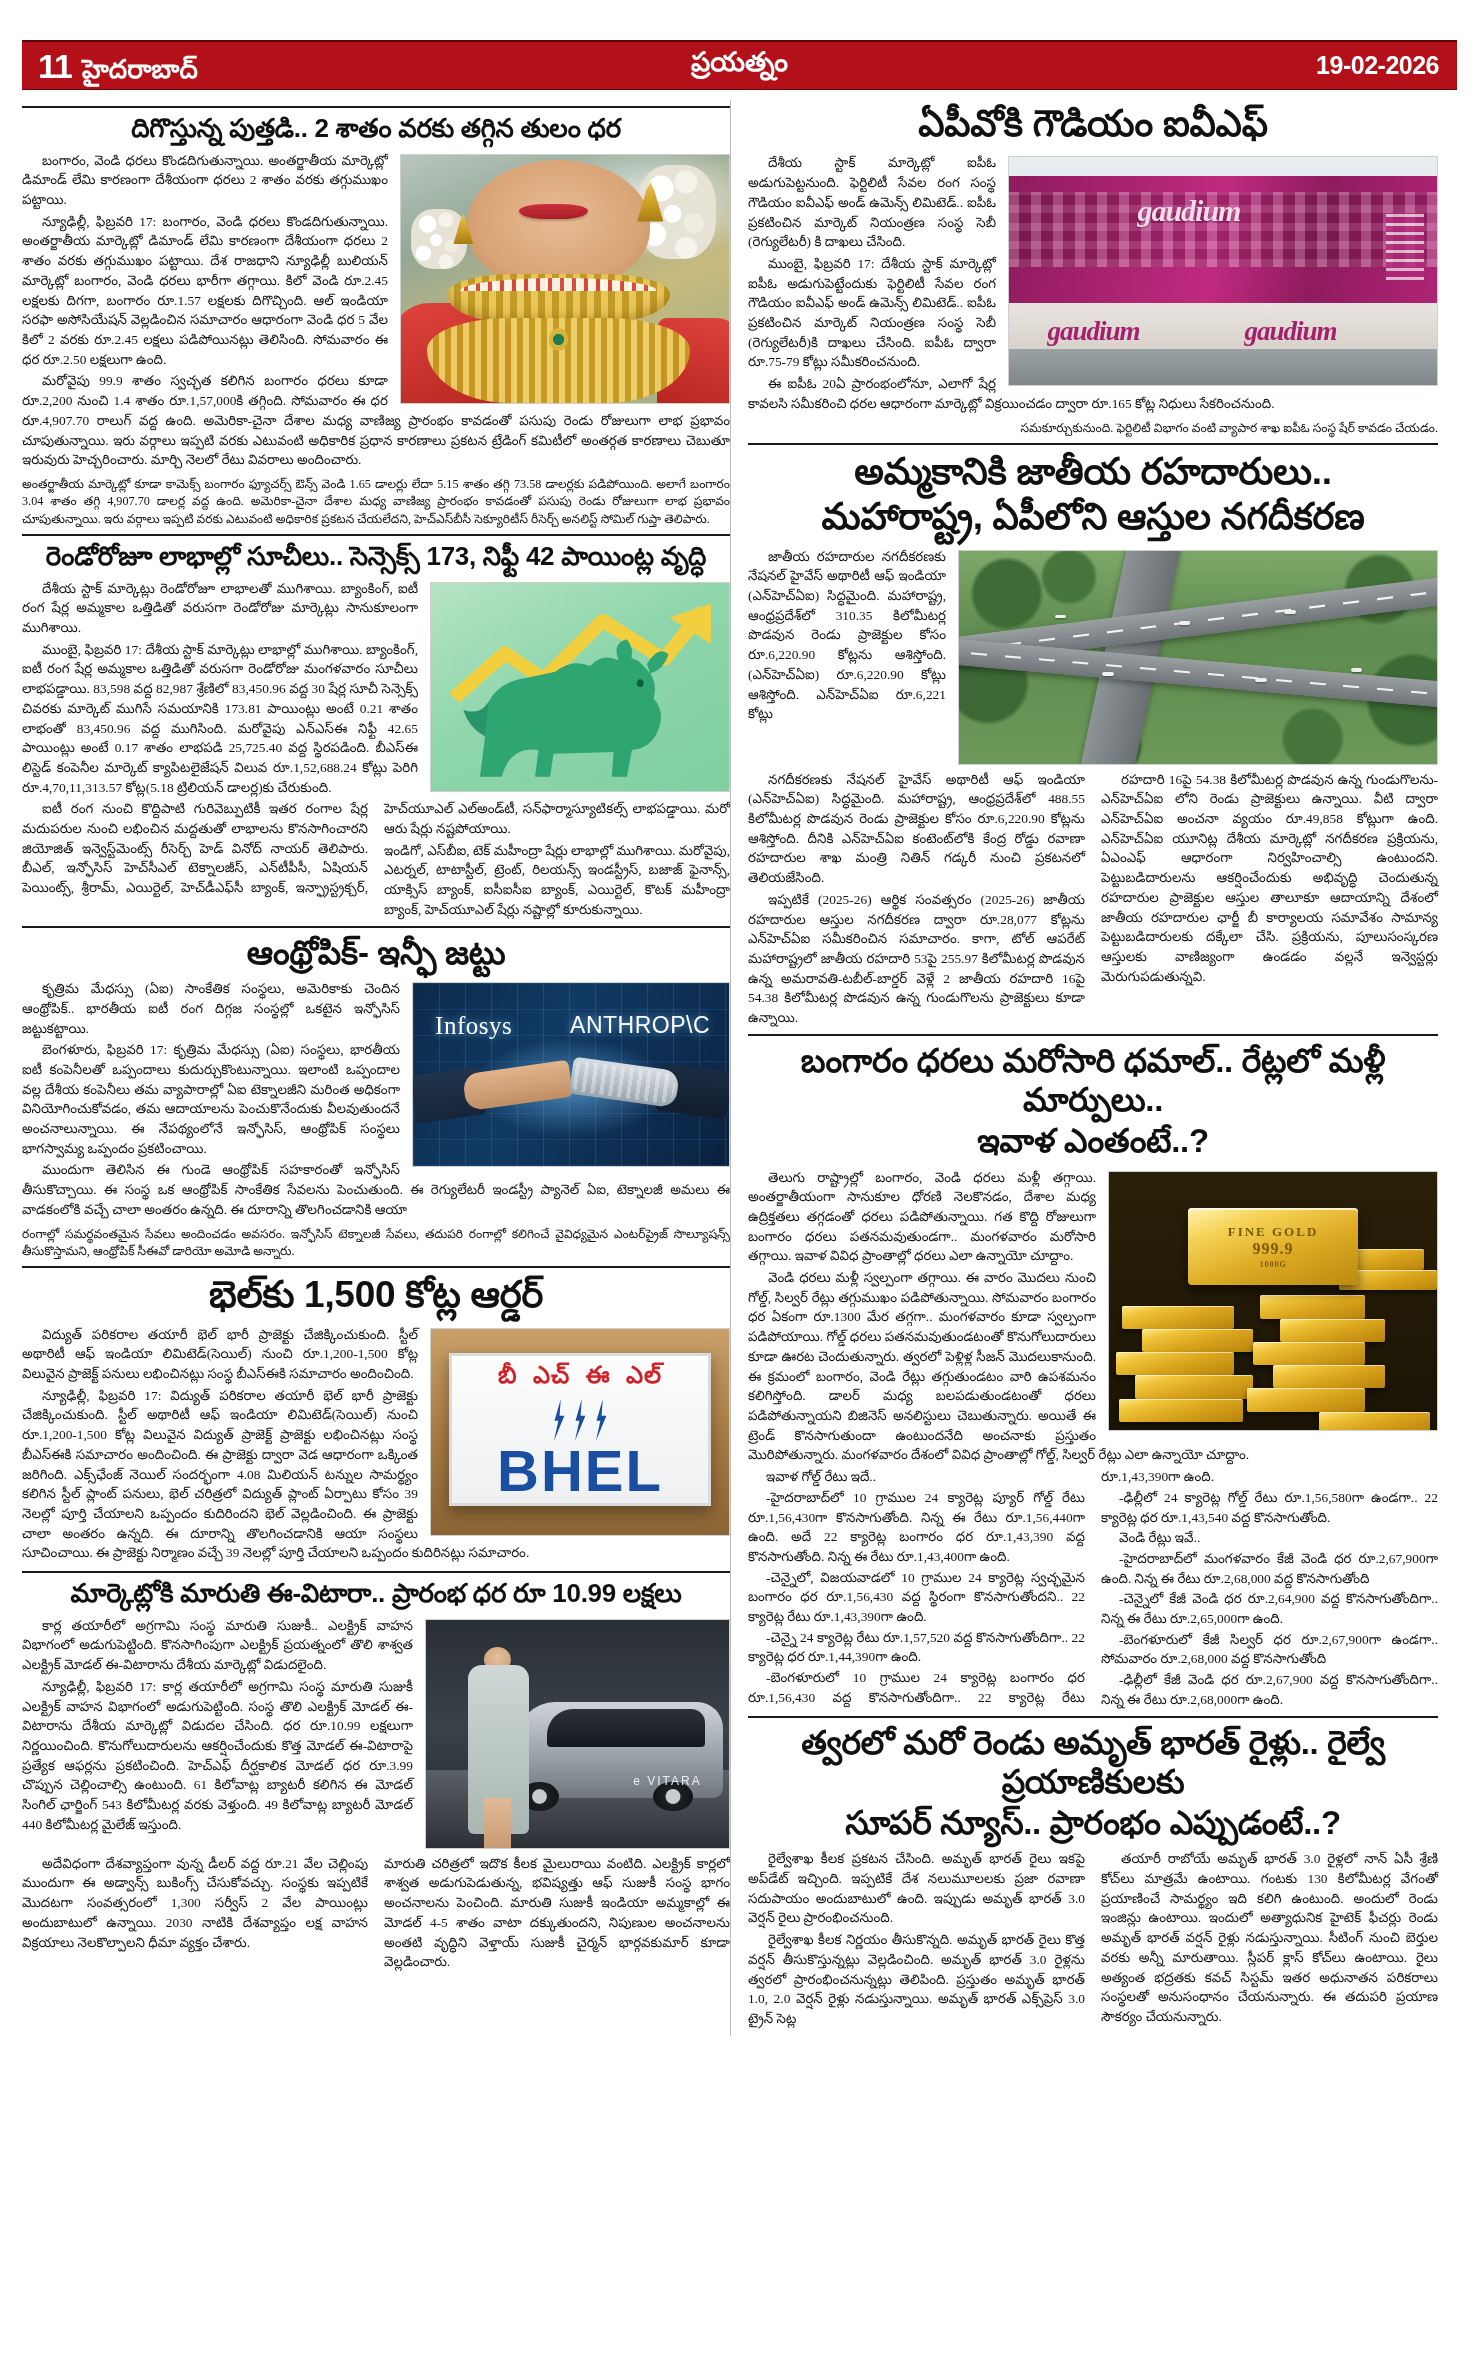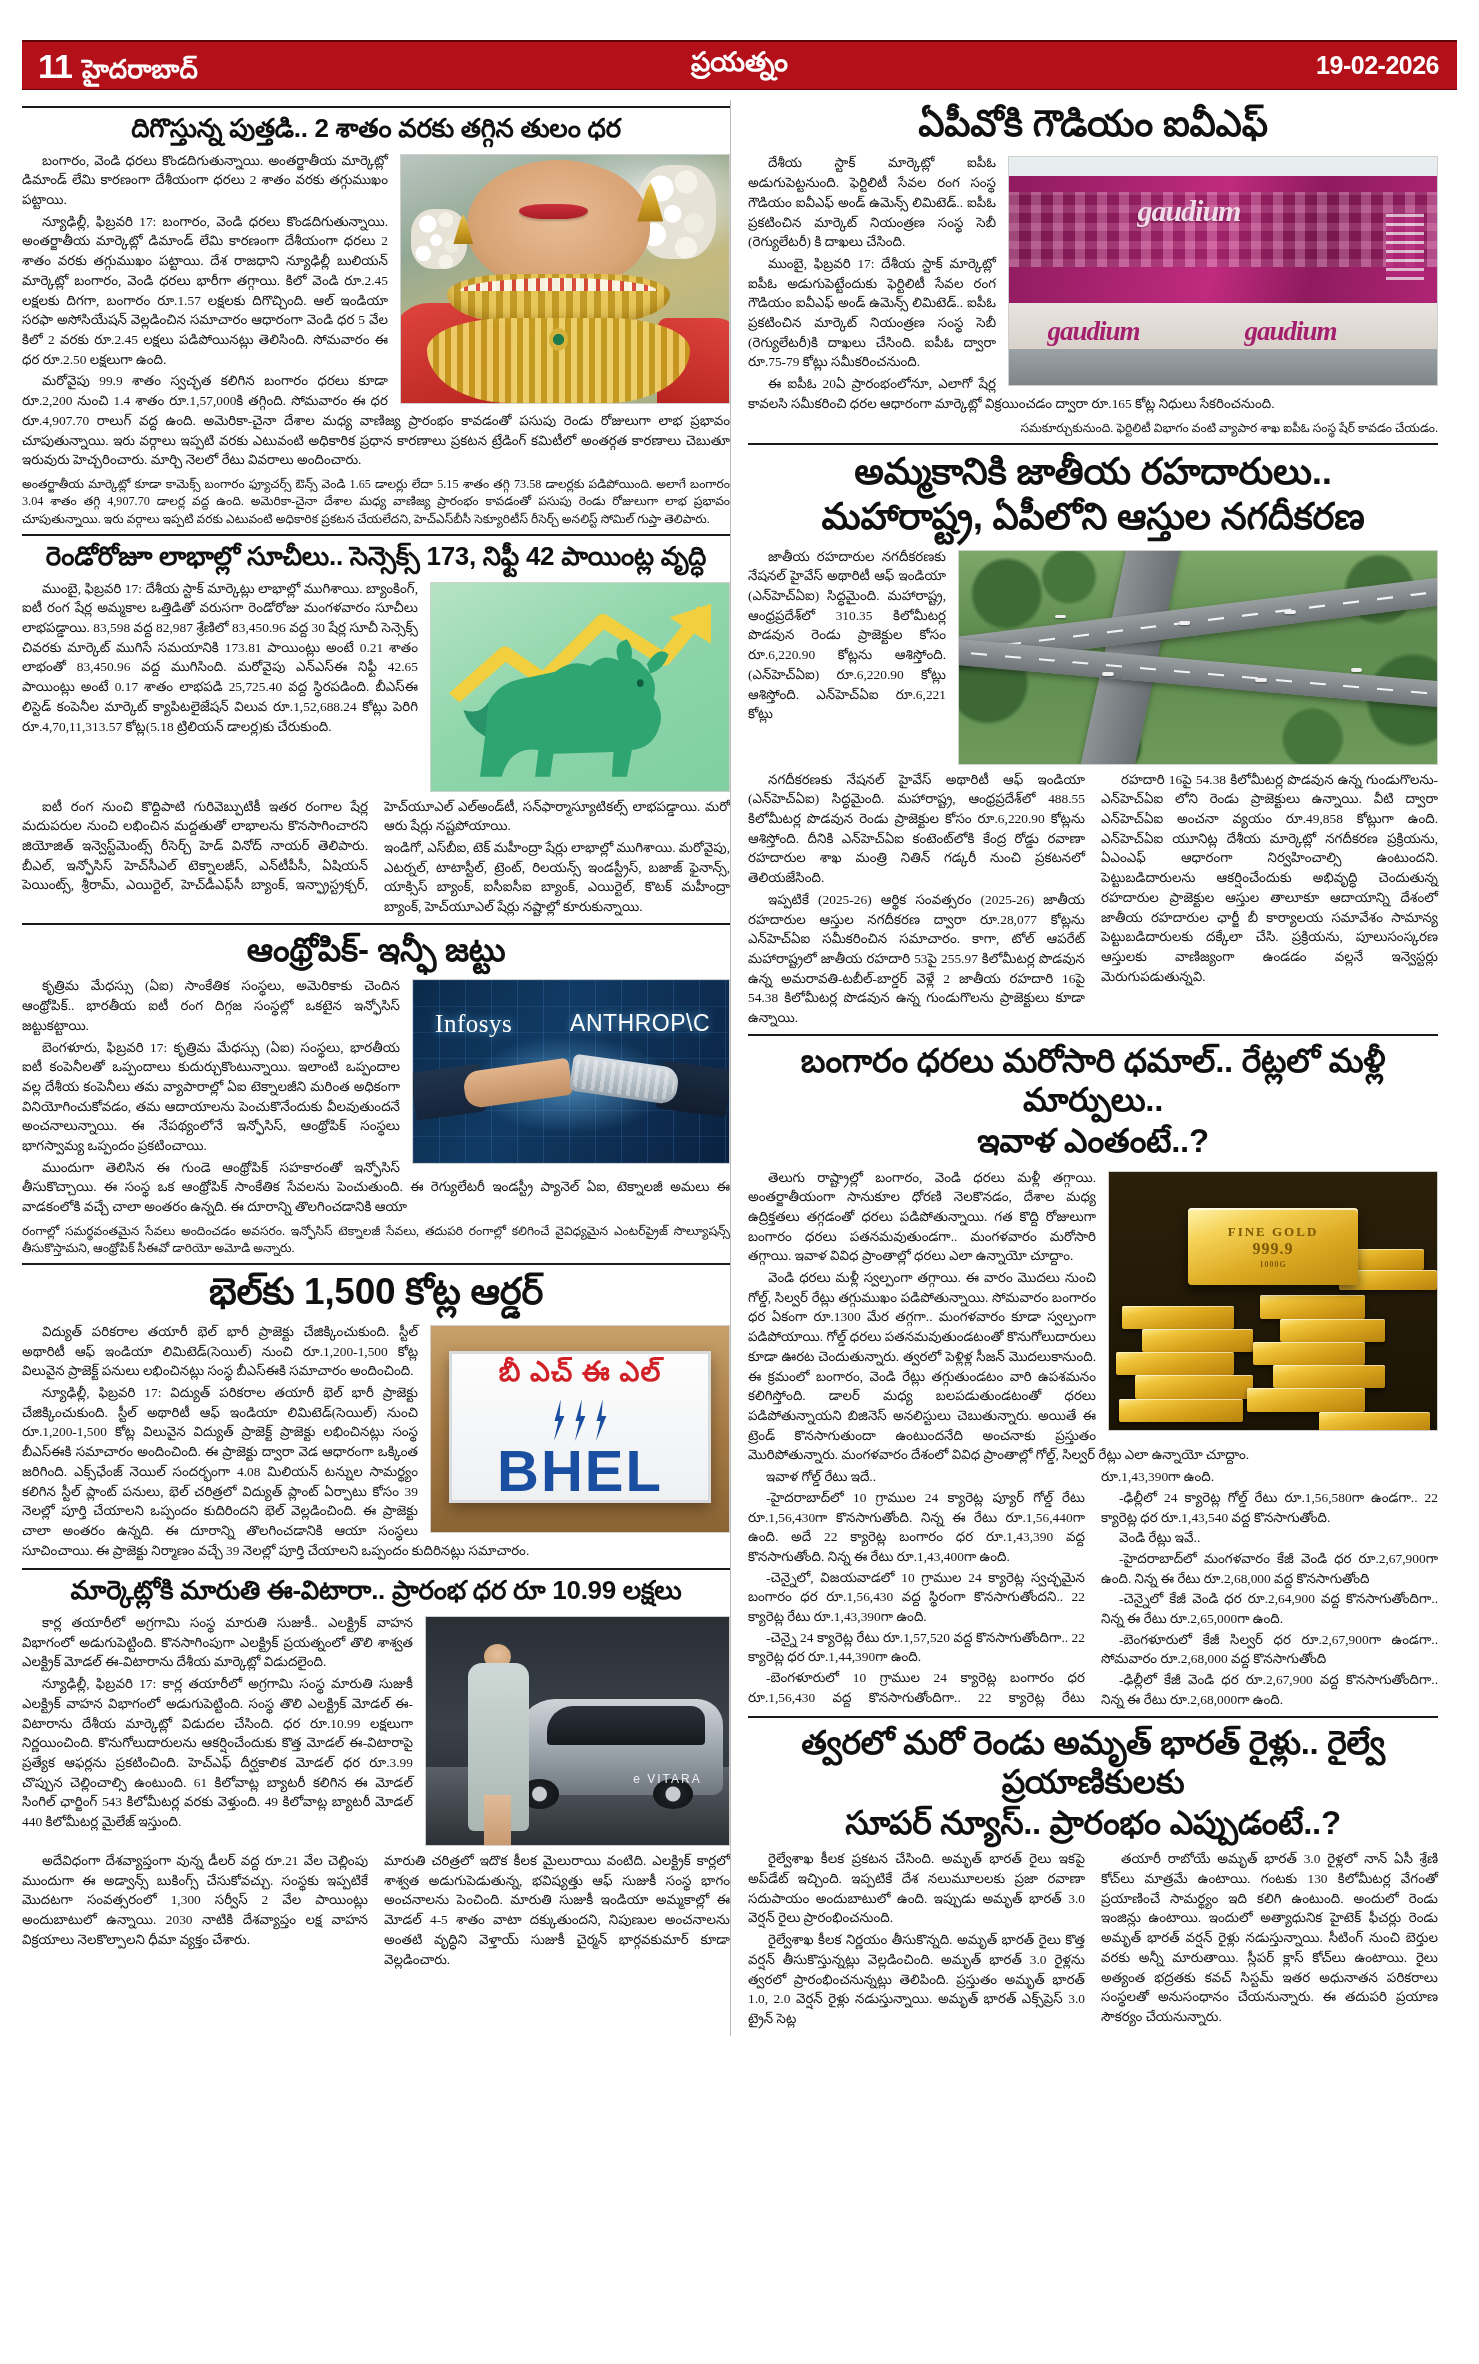--- a/index.html
+++ b/index.html
@@ -354,22 +354,22 @@
   
   .art-bhel { background: linear-gradient(#c9a06a 0%, #a87c45 50%, #8b6434 100%); }
   .art-bhel .board {
     position:absolute; left: 6%; top: 12%; width: 88%; height: 74%;
     background: linear-gradient(#fdfdfd,#eef0f2);
     border: 3px solid #d8dade;
     display:flex; flex-direction:column; align-items:center; justify-content:center;
     box-shadow: 0 6px 14px rgba(0,0,0,.35);
   }
   .art-bhel .te {
-    font-family:Liberation Sans, sans-serif; font-weight:bold;
-    color:#d22027; font-size: 28px; letter-spacing: 1px; margin-bottom: 2px;
+    font-family:Liberation Mono, monospace; font-weight:bold;
+    color:#d22027; font-size: 24px; letter-spacing: 1px; margin-bottom: 2px;
   }
   .art-bhel .bolts { display:flex; gap: 6px; margin: 2px 0 4px; }
   .art-bhel .bolt {
     width: 15px; height: 42px; background:#1a4ea0;
     clip-path: polygon(62% 0, 20% 52%, 46% 52%, 16% 100%, 86% 40%, 54% 40%);
   }
   .art-bhel .bhel {
     font-family:"Liberation Sans", sans-serif; font-weight:bold;
     color:#1a4ea0; font-size: 58px; letter-spacing: 2px; line-height: .9;
   }
@@ -518,20 +518,21 @@
                            L96 160 L100 132 Q66 128 56 160 Z" fill="#2fa572"></path>
                   <path d="M196 38 Q188 20 206 16 Q216 26 210 40 Z" fill="#2fa572"></path>
                   <path d="M230 42 Q244 22 256 32 Q250 48 234 52 Z" fill="#2fa572"></path>
                   <circle cx="222" cy="62" r="4" fill="#0e5e3e"></circle>
                   <path d="M36 118 Q16 108 10 90 Q30 96 40 82 Z" fill="#29936a"></path>
                 </svg>
               </div>
             </div>
           </div>
           <div class="flow">
+            <p>దేశీయ స్టాక్ మార్కెట్లు రెండోరోజూ లాభాలతో ముగిశాయి. బ్యాంకింగ్, ఐటీ రంగ షేర్ల అమ్మకాల ఒత్తిడితో వరుసగా రెండోరోజు మార్కెట్లు సానుకూలంగా ముగిశాయి.</p>
             <p>ముంబై, ఫిబ్రవరి 17: దేశీయ స్టాక్ మార్కెట్లు లాభాల్లో ముగిశాయి. బ్యాంకింగ్, ఐటీ రంగ షేర్ల అమ్మకాల ఒత్తిడితో వరుసగా రెండోరోజు మంగళవారం సూచీలు లాభపడ్డాయి. 83,598 వద్ద 82,987 శ్రేణిలో 83,450.96 వద్ద 30 షేర్ల సూచీ సెన్సెక్స్ చివరకు మార్కెట్ ముగిసే సమయానికి 173.81 పాయింట్లు అంటే 0.21 శాతం లాభంతో 83,450.96 వద్ద ముగిసింది. మరోవైపు ఎన్‌ఎస్‌ఈ నిఫ్టీ 42.65 పాయింట్లు అంటే 0.17 శాతం లాభపడి 25,725.40 వద్ద స్థిరపడింది. బీఎస్‌ఈ లిస్టెడ్ కంపెనీల మార్కెట్ క్యాపిటలైజేషన్ విలువ రూ.1,52,688.24 కోట్లు పెరిగి రూ.4,70,11,313.57 కోట్ల(5.18 ట్రిలియన్ డాలర్ల)కు చేరుకుంది.</p>
           </div>
         </div>
         <div class="twocolflow">
           <p>ఐటీ రంగ నుంచి కొద్దిపాటి గురివెబ్పుటికీ ఇతర రంగాల షేర్ల మదుపరుల నుంచి లభించిన మద్దతుతో లాభాలను కొనసాగించారని జియోజిత్ ఇన్వెస్ట్‌మెంట్స్ రీసెర్చ్ హెడ్ వినోద్ నాయర్ తెలిపారు. బీఎల్, ఇన్ఫోసిస్ హెచ్‌సీఎల్ టెక్నాలజీస్, ఎన్‌టీపీసీ, ఏషియన్ పెయింట్స్, శ్రీరామ్, ఎయిర్టెల్, హెచ్‌డీఎఫ్‌సీ బ్యాంక్, ఇన్ఫ్రాస్ట్రక్చర్, హెచ్‌యూఎల్ ఎల్‌అండ్‌టీ, సన్‌ఫార్మాస్యూటికల్స్ లాభపడ్డాయి. మరో ఆరు షేర్లు నష్టపోయాయి.</p>
           <p class="caption" style="text-indent:0">ఇండిగో, ఎస్‌బీఐ, టెక్ మహీంద్రా షేర్లు లాభాల్లో ముగిశాయి. మరోవైపు, ఎటర్నల్, టాటాస్టీల్, ట్రెంట్, రిలయన్స్ ఇండస్ట్రీస్, బజాజ్ ఫైనాన్స్, యాక్సిస్ బ్యాంక్, ఐసీఐసీఐ బ్యాంక్, ఎయిర్టెల్, కొటక్ మహీంద్రా బ్యాంక్, హెచ్‌యూఎల్ షేర్లు నష్టాల్లో కూరుకున్నాయి.</p>
         </div>
       </div>
 
       <div class="article">

